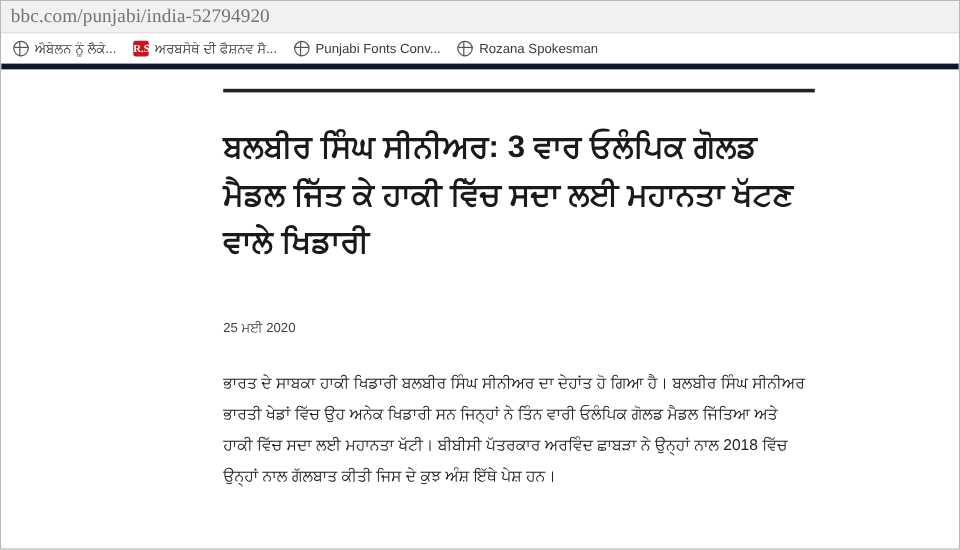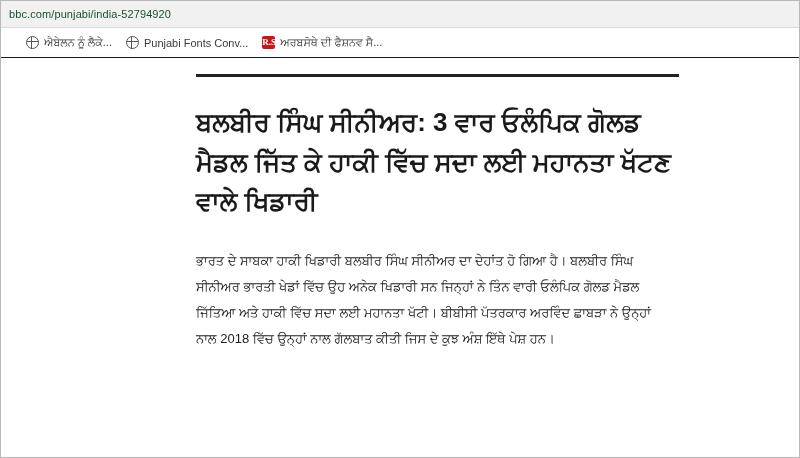--- a/index.html
+++ b/index.html
@@ -26,33 +26,34 @@
   .urlbar {
     height: 27px;
     background: #f1f1f1;
     border-bottom: 1px solid #d9d9d9;
     display: flex;
     align-items: center;
     padding: 0 8px;
     box-sizing: border-box;
   }
   .url-text {
-    font-size: 11px;
-    color: #14532d;
+    font-size: 16px;
+    color: #737373;
     letter-spacing: 0.1px;
     white-space: nowrap;
+    font-family: Liberation Serif, serif;
   }
   
   .bookmarks {
     height: 30px;
     background: #ffffff;
-    border-bottom: 1px solid #0f172a;
+    border-bottom: 5px solid #0f172a;
     display: flex;
     align-items: center;
-    padding: 0 19px;
+    padding: 0 4px;
     box-sizing: border-box;
     gap: 2px;
     overflow: hidden;
   }
   .bm {
     display: flex;
     align-items: center;
     gap: 5px;
     padding: 3px 6px;
     white-space: nowrap;
@@ -116,21 +117,21 @@
     border-radius: 1px 1px 0 0;
   }
   
   .page {
     position: relative;
     background: #ffffff;
     height: 398px;
     overflow: hidden;
   }
   .page-inner {
-    padding: 0 0 0 10px;
+    padding: 0 0 0 0;
     margin-top: 16px;
   }
   .top-rule {
     height: 3px;
     background: #222222;
     margin: 14px 120px 0 185px;
   }
   .article {
     padding: 0 125px 0 185px;
   }
@@ -178,38 +179,43 @@
   </div>
 
   <div class="bookmarks">
 
     <div class="bm">
       <span class="favicon fav-globe"></span>
       <span class="bm-label">ਐਬੇਲਨ ਨੂੰ ਲੈਕੇ...</span>
     </div>
 
     <div class="bm">
+      <span class="favicon fav-rs">R.S</span>
+      <span class="bm-label">ਅਰਬਸੋਥੇ ਦੀ ਫੈਸ਼ਨਵ ਸੈ...</span>
+    </div>
+
+    <div class="bm">
       <span class="favicon fav-globe"></span>
       <span class="bm-label">Punjabi Fonts Conv...</span>
     </div>
 
     <div class="bm">
-      <span class="favicon fav-rs">R.S</span>
-      <span class="bm-label">ਅਰਬਸੋਥੇ ਦੀ ਫੈਸ਼ਨਵ ਸੈ...</span>
-    </div>
-
+      <span class="favicon fav-globe"></span>
+      <span class="bm-label">Rozana Spokesman</span>
+    </div>
 
 
   </div>
 
   <div class="page">
     <div class="page-inner">
       <div class="top-rule"></div>
       <div class="article">
         <h1 class="headline">ਬਲਬੀਰ ਸਿੰਘ ਸੀਨੀਅਰ: 3 ਵਾਰ ਓਲੰਪਿਕ ਗੋਲਡ ਮੈਡਲ ਜਿੱਤ ਕੇ ਹਾਕੀ ਵਿੱਚ ਸਦਾ ਲਈ ਮਹਾਨਤਾ ਖੱਟਣ ਵਾਲੇ ਖਿਡਾਰੀ</h1>
+        <div class="date">25 ਮਈ 2020</div>
         <p class="body-text">ਭਾਰਤ ਦੇ ਸਾਬਕਾ ਹਾਕੀ ਖਿਡਾਰੀ ਬਲਬੀਰ ਸਿੰਘ ਸੀਨੀਅਰ ਦਾ ਦੇਹਾਂਤ ਹੋ ਗਿਆ ਹੈ। ਬਲਬੀਰ ਸਿੰਘ ਸੀਨੀਅਰ ਭਾਰਤੀ ਖੇਡਾਂ ਵਿੱਚ ਉਹ ਅਨੇਕ ਖਿਡਾਰੀ ਸਨ ਜਿਨ੍ਹਾਂ ਨੇ ਤਿੰਨ ਵਾਰੀ ਓਲੰਪਿਕ ਗੋਲਡ ਮੈਡਲ ਜਿੱਤਿਆ ਅਤੇ ਹਾਕੀ ਵਿੱਚ ਸਦਾ ਲਈ ਮਹਾਨਤਾ ਖੱਟੀ। ਬੀਬੀਸੀ ਪੱਤਰਕਾਰ ਅਰਵਿੰਦ ਛਾਬੜਾ ਨੇ ਉਨ੍ਹਾਂ ਨਾਲ 2018 ਵਿੱਚ ਉਨ੍ਹਾਂ ਨਾਲ ਗੱਲਬਾਤ ਕੀਤੀ ਜਿਸ ਦੇ ਕੁਝ ਅੰਸ਼ ਇੱਥੇ ਪੇਸ਼ ਹਨ।</p>
       </div>
     </div>
     <div class="left-edge"></div>
     <div class="scroll-track"></div>
   </div>
 
 </div>
 
 </body></html>

